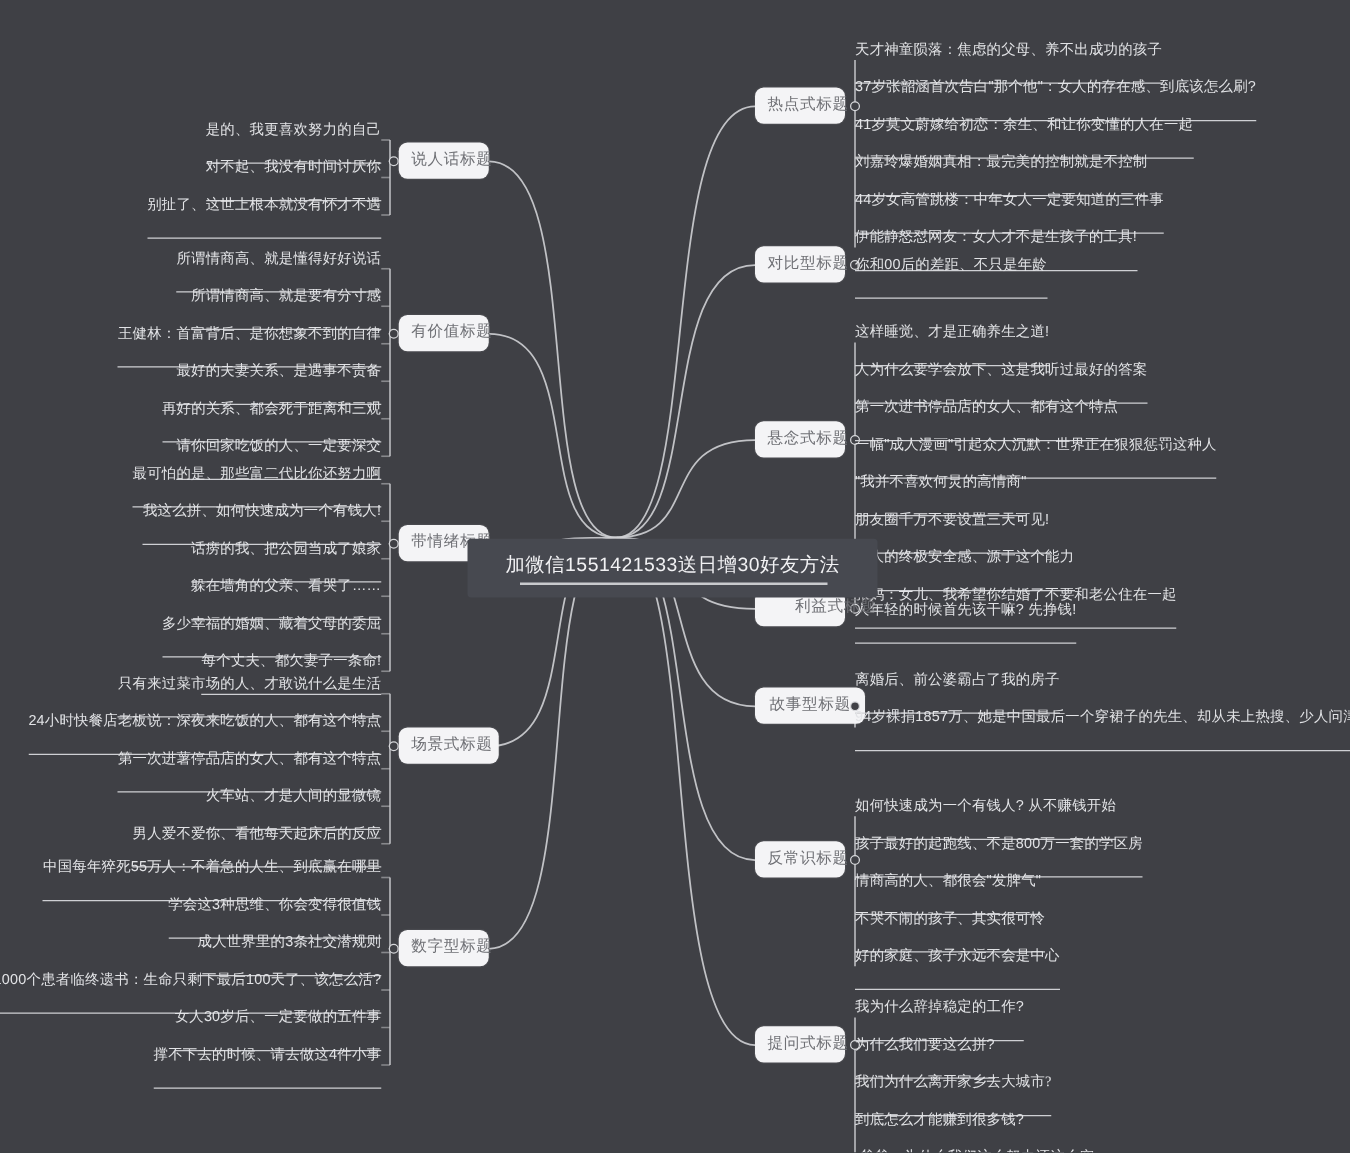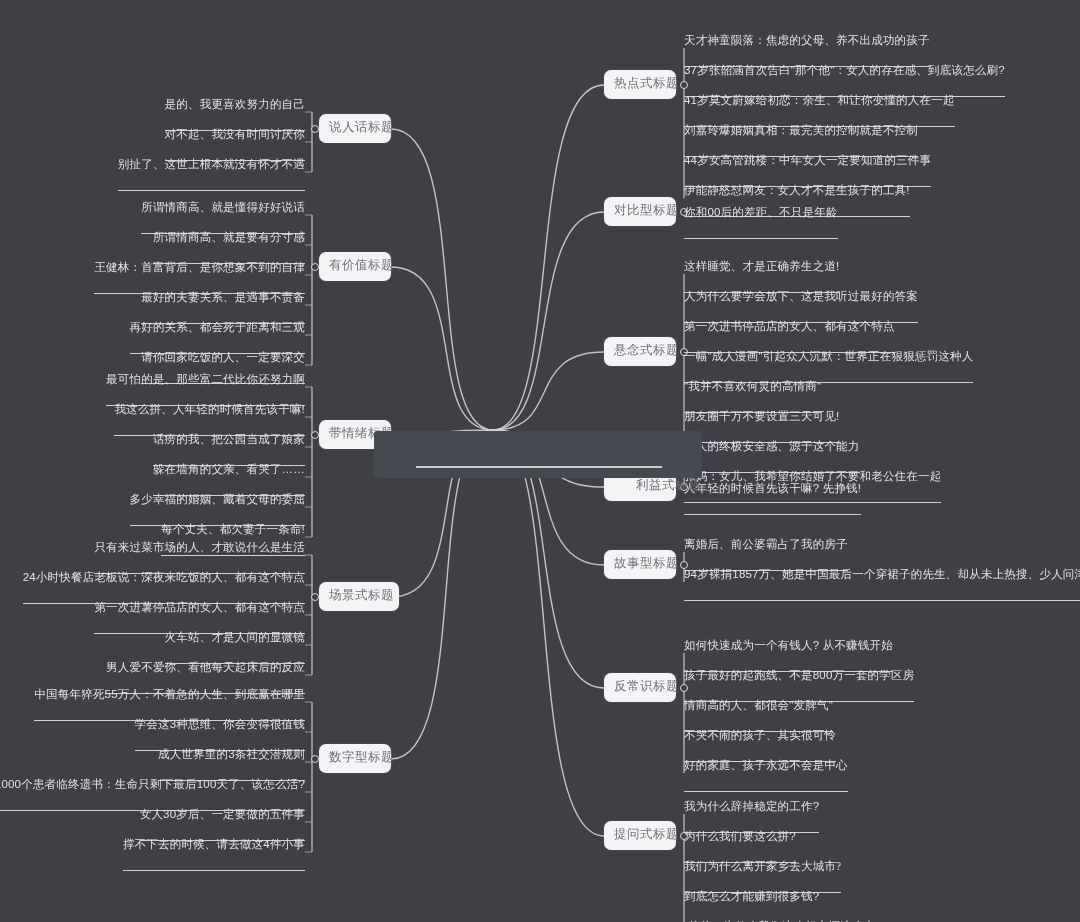--- a/index.html
+++ b/index.html
@@ -206,21 +206,21 @@
   <div class="node" style="left:604px; top:337px; width:72px;">
     <span>悬念式标题</span>
   </div>
   <div class="node-dot" style="left:680px; top:348px;"></div>
 
   <div class="node under" style="left:604px; top:472px; width:72px;padding-left:32px;">
     <span>利益式标题</span>
   </div>
   <div class="node-dot" style="left:680px; top:483px;"></div>
 
-  <div class="node" style="left:604px; top:550px; width:72px;">
+  <div class="node" style="left:604px; top:550px; width:88px;">
     <span>故事型标题</span>
   </div>
   <div class="node-dot" style="left:680px; top:561px;"></div>
 
   <div class="node" style="left:604px; top:673px; width:72px;">
     <span>反常识标题</span>
   </div>
   <div class="node-dot" style="left:680px; top:684px;"></div>
 
   <div class="node" style="left:604px; top:821px; width:72px;">
@@ -285,34 +285,35 @@
       <div class="leaf l" style="top: 97px; right: 775px;">是的、我更喜欢努力的自己</div>
       <div class="leaf l" style="top: 127px; right: 775px;">对不起、我没有时间讨厌你</div>
       <div class="leaf l" style="top: 157px; right: 775px;">别扯了、这世上根本就没有怀才不遇</div>
       <div class="leaf l" style="top: 200px; right: 775px;">所谓情商高、就是懂得好好说话</div>
       <div class="leaf l" style="top: 230px; right: 775px;">所谓情商高、就是要有分寸感</div>
       <div class="leaf l" style="top: 260px; right: 775px;">王健林：首富背后、是你想象不到的自律</div>
       <div class="leaf l" style="top: 290px; right: 775px;">最好的夫妻关系、是遇事不责备</div>
       <div class="leaf l" style="top: 320px; right: 775px;">再好的关系、都会死于距离和三观</div>
       <div class="leaf l" style="top: 350px; right: 775px;">请你回家吃饭的人、一定要深交</div>
       <div class="leaf l" style="top: 372px; right: 775px;">最可怕的是、那些富二代比你还努力啊</div>
-      <div class="leaf l" style="top: 402px; right: 775px;">我这么拼、人年轻的时候首先该干嘛!</div>
+      <div class="leaf l" style="top: 402px; right: 775px;">我这么拼、如何快速成为一个有钱人!</div>
       <div class="leaf l" style="top: 432px; right: 775px;">话痨的我、把公园当成了娘家</div>
       <div class="leaf l" style="top: 462px; right: 775px;">躲在墙角的父亲、看哭了……</div>
       <div class="leaf l" style="top: 492px; right: 775px;">多少幸福的婚姻、藏着父母的委屈</div>
       <div class="leaf l" style="top: 522px; right: 775px;">每个丈夫、都欠妻子一条命!</div>
       <div class="leaf l" style="top: 540px; right: 775px;">只有来过菜市场的人、才敢说什么是生活</div>
       <div class="leaf l" style="top: 570px; right: 775px;">24小时快餐店老板说：深夜来吃饭的人、都有这个特点</div>
       <div class="leaf l" style="top: 600px; right: 775px;">第一次进薯停品店的女人、都有这个特点</div>
       <div class="leaf l" style="top: 630px; right: 775px;">火车站、才是人间的显微镜</div>
       <div class="leaf l" style="top: 660px; right: 775px;">男人爱不爱你、看他每天起床后的反应</div>
       <div class="leaf l" style="top: 687px; right: 775px;">中国每年猝死55万人：不着急的人生、到底赢在哪里</div>
       <div class="leaf l" style="top: 717px; right: 775px;">学会这3种思维、你会变得很值钱</div>
       <div class="leaf l" style="top: 747px; right: 775px;">成人世界里的3条社交潜规则</div>
       <div class="leaf l" style="top: 777px; right: 775px;">1000个患者临终遗书：生命只剩下最后100天了、该怎么活?</div>
       <div class="leaf l" style="top: 807px; right: 775px;">女人30岁后、一定要做的五件事</div>
       <div class="leaf l" style="top: 837px; right: 775px;">撑不下去的时候、请去做这4件小事</div>
     </div>
 
   <div class="watermark"></div>
+  <div class="watermark-text">加微信1551421533送日增30好友方法</div>
   <div class="watermark-rule"></div>
 
 </div>
 
 </body></html>

